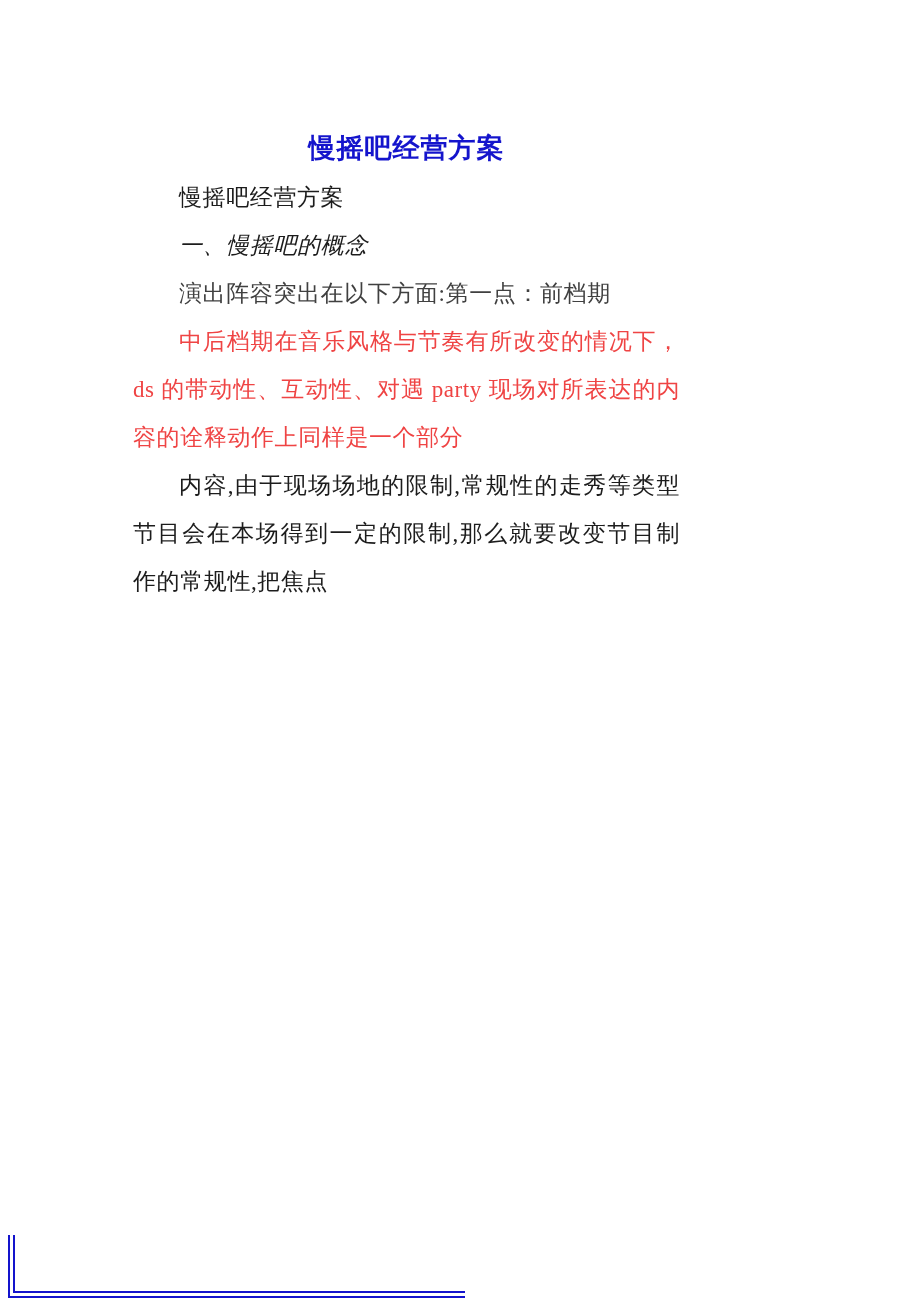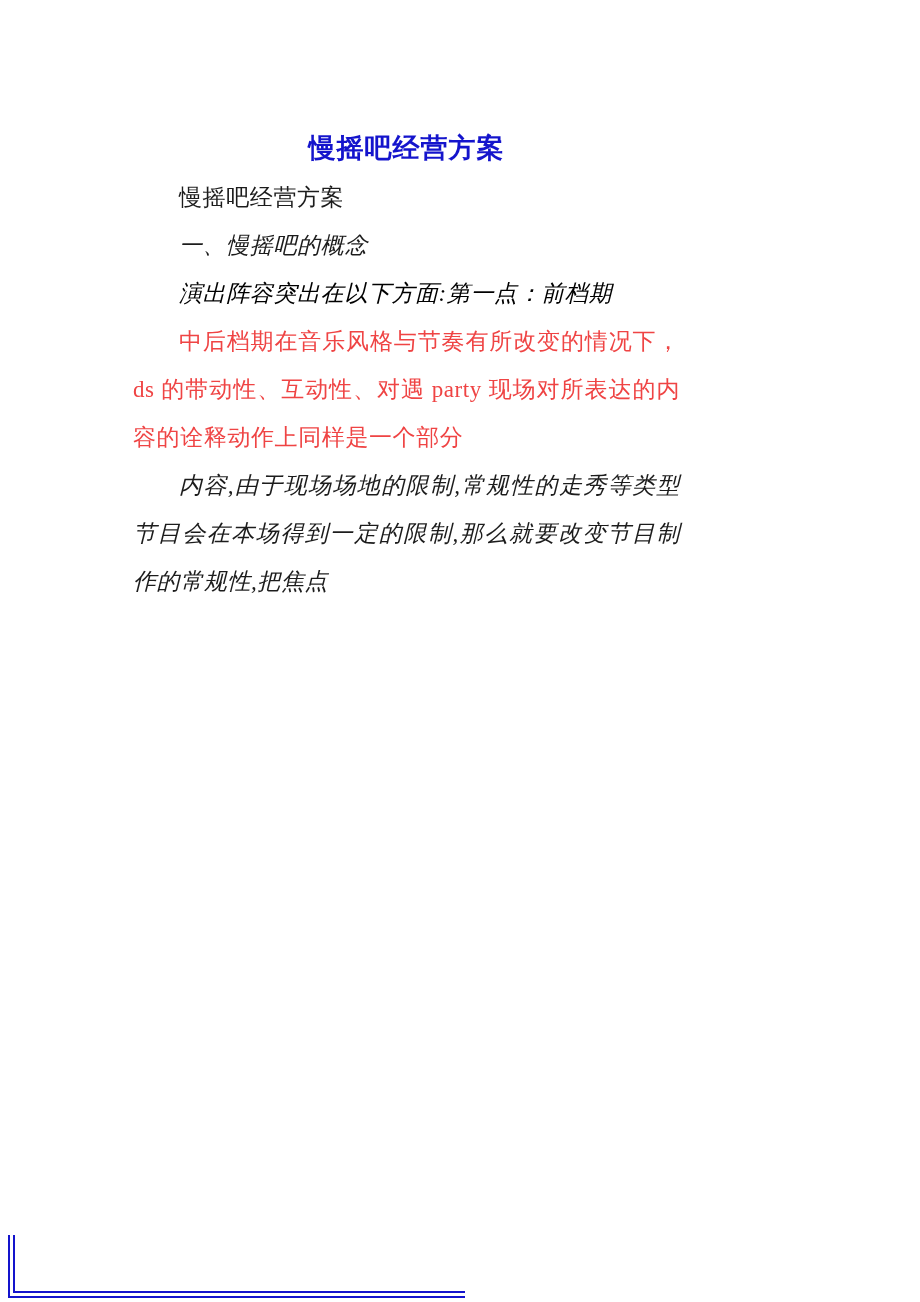--- a/index.html
+++ b/index.html
@@ -53,19 +53,19 @@
 </style>
 </head>
 <body>
 
 <div class="page">
   <div class="content">
     <h1 class="doc-title" style="color: rgb(20, 20, 204);">慢摇吧经营方案</h1>
     <div class="doc-body">
       <p style="color: rgb(28, 28, 28);">慢摇吧经营方案</p>
       <p style="color: rgb(28, 28, 28); font-style: italic;">一、慢摇吧的概念</p>
-      <p style="color: #000000; font-style: italic;">演出阵容突出在以下方面:第一点：前档期</p>
+      <p style="color: #404040;">演出阵容突出在以下方面:第一点：前档期</p>
       <p style="color: #ef4444;">中后档期在音乐风格与节奏有所改变的情况下，ds 的带动性、互动性、对遇 party 现场对所表达的内容的诠释动作上同样是一个部分</p>
-      <p style="color: rgb(28, 28, 28); font-style: italic;">内容,由于现场场地的限制,常规性的走秀等类型节目会在本场得到一定的限制,那么就要改变节目制作的常规性,把焦点</p>
+      <p style="color: rgb(28, 28, 28);">内容,由于现场场地的限制,常规性的走秀等类型节目会在本场得到一定的限制,那么就要改变节目制作的常规性,把焦点</p>
     </div>
   </div>
   <div class="page-border-corner" style="border-color: rgb(20, 20, 204);"></div>
 </div>
 
 </body></html>

